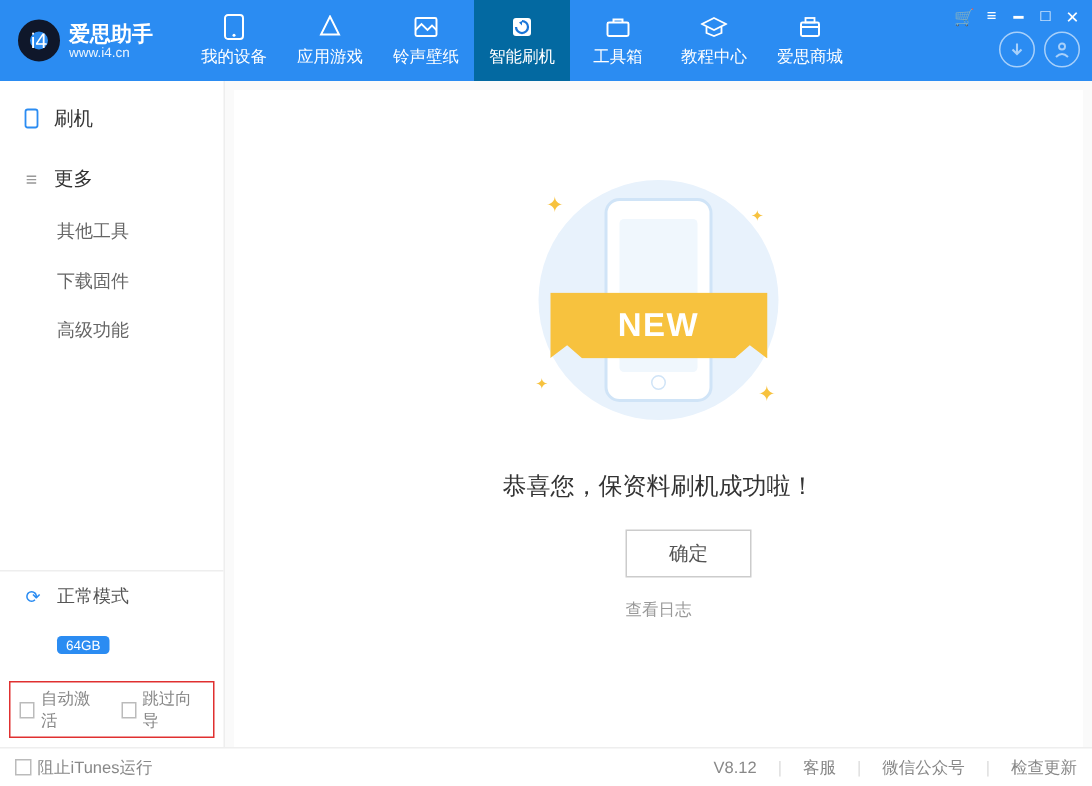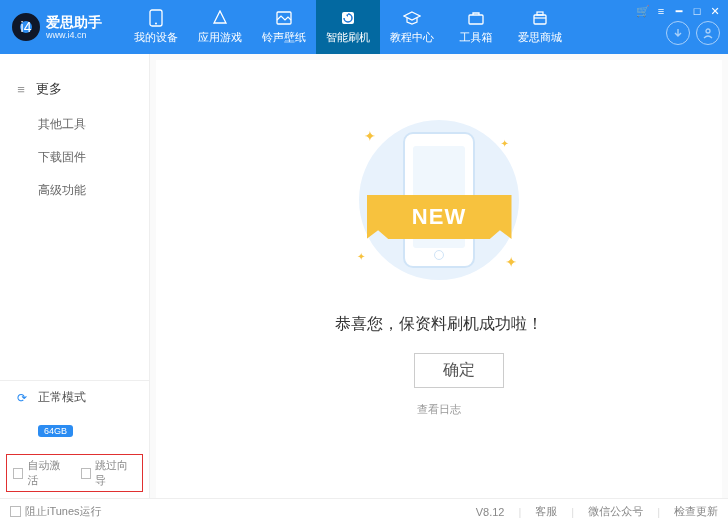--- a/index.html
+++ b/index.html
@@ -45,21 +45,21 @@
 .phone { width: 72px; height: 136px; background: #fff; border: 2px solid #d0e4f7; border-radius: 10px; position: relative; z-index: 2; }
 .phone::before { content: ""; position: absolute; top: 12px; left: 8px; right: 8px; bottom: 18px; background: #f0f7fd; border-radius: 3px; }
 .phone::after { content: ""; position: absolute; bottom: 6px; left: 50%; transform: translateX(-50%); width: 8px; height: 8px; border: 1.5px solid #d0e4f7; border-radius: 50%; }
 .ribbon { position: absolute; z-index: 3; width: 145px; height: 44px; background: #f7c23e; display: flex; align-items: center; justify-content: center; color: #fff; font-weight: bold; font-size: 22px; letter-spacing: 1px; top: 85px; clip-path: polygon(0 0, 100% 0, 100% 100%, 92% 80%, 85% 100%, 15% 100%, 8% 80%, 0 100%); }
 .sparkle { position: absolute; color: #f7c23e; font-size: 14px; }
 .s1 { top: 18px; left: 35px; }
 .s2 { top: 28px; right: 40px; font-size: 10px; }
 .s3 { bottom: 28px; left: 28px; font-size: 10px; }
 .s4 { bottom: 20px; right: 32px; }
 .success-text { font-size: 16px; color: #333; margin-top: 24px; }
-.confirm-btn { margin-top: 18px; padding: 6px 28px; border: 1px solid #ccc; background: #fff; font-size: 16px; color: #555; cursor: pointer; margin-left: 40px; }
+.confirm-btn { margin-top: 18px; padding: 6px 28px; border: 1px solid #ccc; background: #fff; font-size: 13px; color: #555; cursor: pointer; margin-left: 40px; }
 .view-log { margin-top: 14px; font-size: 11px; color: #999; cursor: pointer; }
 
 .footer { height: 26px; border-top: 1px solid #eee; display: flex; align-items: center; font-size: 11px; color: #888; padding: 0 10px; }
 .footer .cb { margin-right: auto; }
 .footer-right { display: flex; gap: 14px; align-items: center; }
 .footer-sep { color: #ddd; }
 </style>
 </head>
 <body>
 
@@ -103,35 +103,35 @@
           <svg width="16" height="16" viewBox="0 0 16 16">
             <rect x="2" y="2" width="12" height="12" rx="2" fill="#fff"></rect>
             <path d="M8 4 A4 4 0 1 1 4 8" fill="none" stroke="#1a75d8" stroke-width="1.5"></path>
             <path d="M8 4 L6 5 L8 7 Z" fill="#1a75d8"></path>
           </svg>
         </span>
       <span>智能刷机</span>
     </div>
     <div class="nav-item">
       <span class="nav-icon">
+          <svg width="16" height="14" viewBox="0 0 16 14">
+            <rect x="1" y="4" width="14" height="9" rx="1" fill="none" stroke="#fff" stroke-width="1.3"></rect>
+            <path d="M5 4 L5 2 L11 2 L11 4" fill="none" stroke="#fff" stroke-width="1.3"></path>
+          </svg>
+        </span>
+      <span>工具箱</span>
+    </div>
+    <div class="nav-item">
+      <span class="nav-icon">
           <svg width="18" height="14" viewBox="0 0 18 14">
             <path d="M9 1 L17 5 L9 9 L1 5 Z" fill="none" stroke="#fff" stroke-width="1.2"></path>
             <path d="M4 7 L4 11 L9 13 L14 11 L14 7" fill="none" stroke="#fff" stroke-width="1.2"></path>
           </svg>
         </span>
       <span>教程中心</span>
-    </div>
-    <div class="nav-item">
-      <span class="nav-icon">
-          <svg width="16" height="14" viewBox="0 0 16 14">
-            <rect x="1" y="4" width="14" height="9" rx="1" fill="none" stroke="#fff" stroke-width="1.3"></rect>
-            <path d="M5 4 L5 2 L11 2 L11 4" fill="none" stroke="#fff" stroke-width="1.3"></path>
-          </svg>
-        </span>
-      <span>工具箱</span>
     </div>
     <div class="nav-item">
       <span class="nav-icon">
           <svg width="16" height="14" viewBox="0 0 16 14">
             <rect x="2" y="4" width="12" height="9" rx="1" fill="none" stroke="#fff" stroke-width="1.3"></rect>
             <path d="M2 7 L14 7" stroke="#fff" stroke-width="1.2"></path>
             <rect x="5" y="1" width="6" height="3" fill="none" stroke="#fff" stroke-width="1.2"></rect>
           </svg>
         </span>
       <span>爱思商城</span>
@@ -155,20 +155,28 @@
           <circle cx="6" cy="4" r="2" fill="none" stroke="#a8d0fa" stroke-width="1.3"></circle>
           <path d="M2 11 Q6 7 10 11" fill="none" stroke="#a8d0fa" stroke-width="1.3"></path>
         </svg>
       </div>
   </div>
 </div>
 
 <div class="body-area">
   <div class="sidebar">
     <div class="side-section">
+      <div class="side-header">
+        <span class="side-header-icon">
+            <svg width="10" height="14" viewBox="0 0 10 14">
+              <rect x="1" y="1" width="8" height="12" rx="1.5" fill="none" stroke="#2b8cf2" stroke-width="1.2"></rect>
+            </svg>
+          </span>
+        <span>刷机</span>
+      </div>
     </div>
     <div class="side-section">
       <div class="side-header">
         <span class="side-header-icon" style="color:#999">≡</span>
         <span>更多</span>
       </div>
       <div class="side-items">
         <div class="side-item">其他工具</div>
         <div class="side-item">下载固件</div>
         <div class="side-item">高级功能</div>

